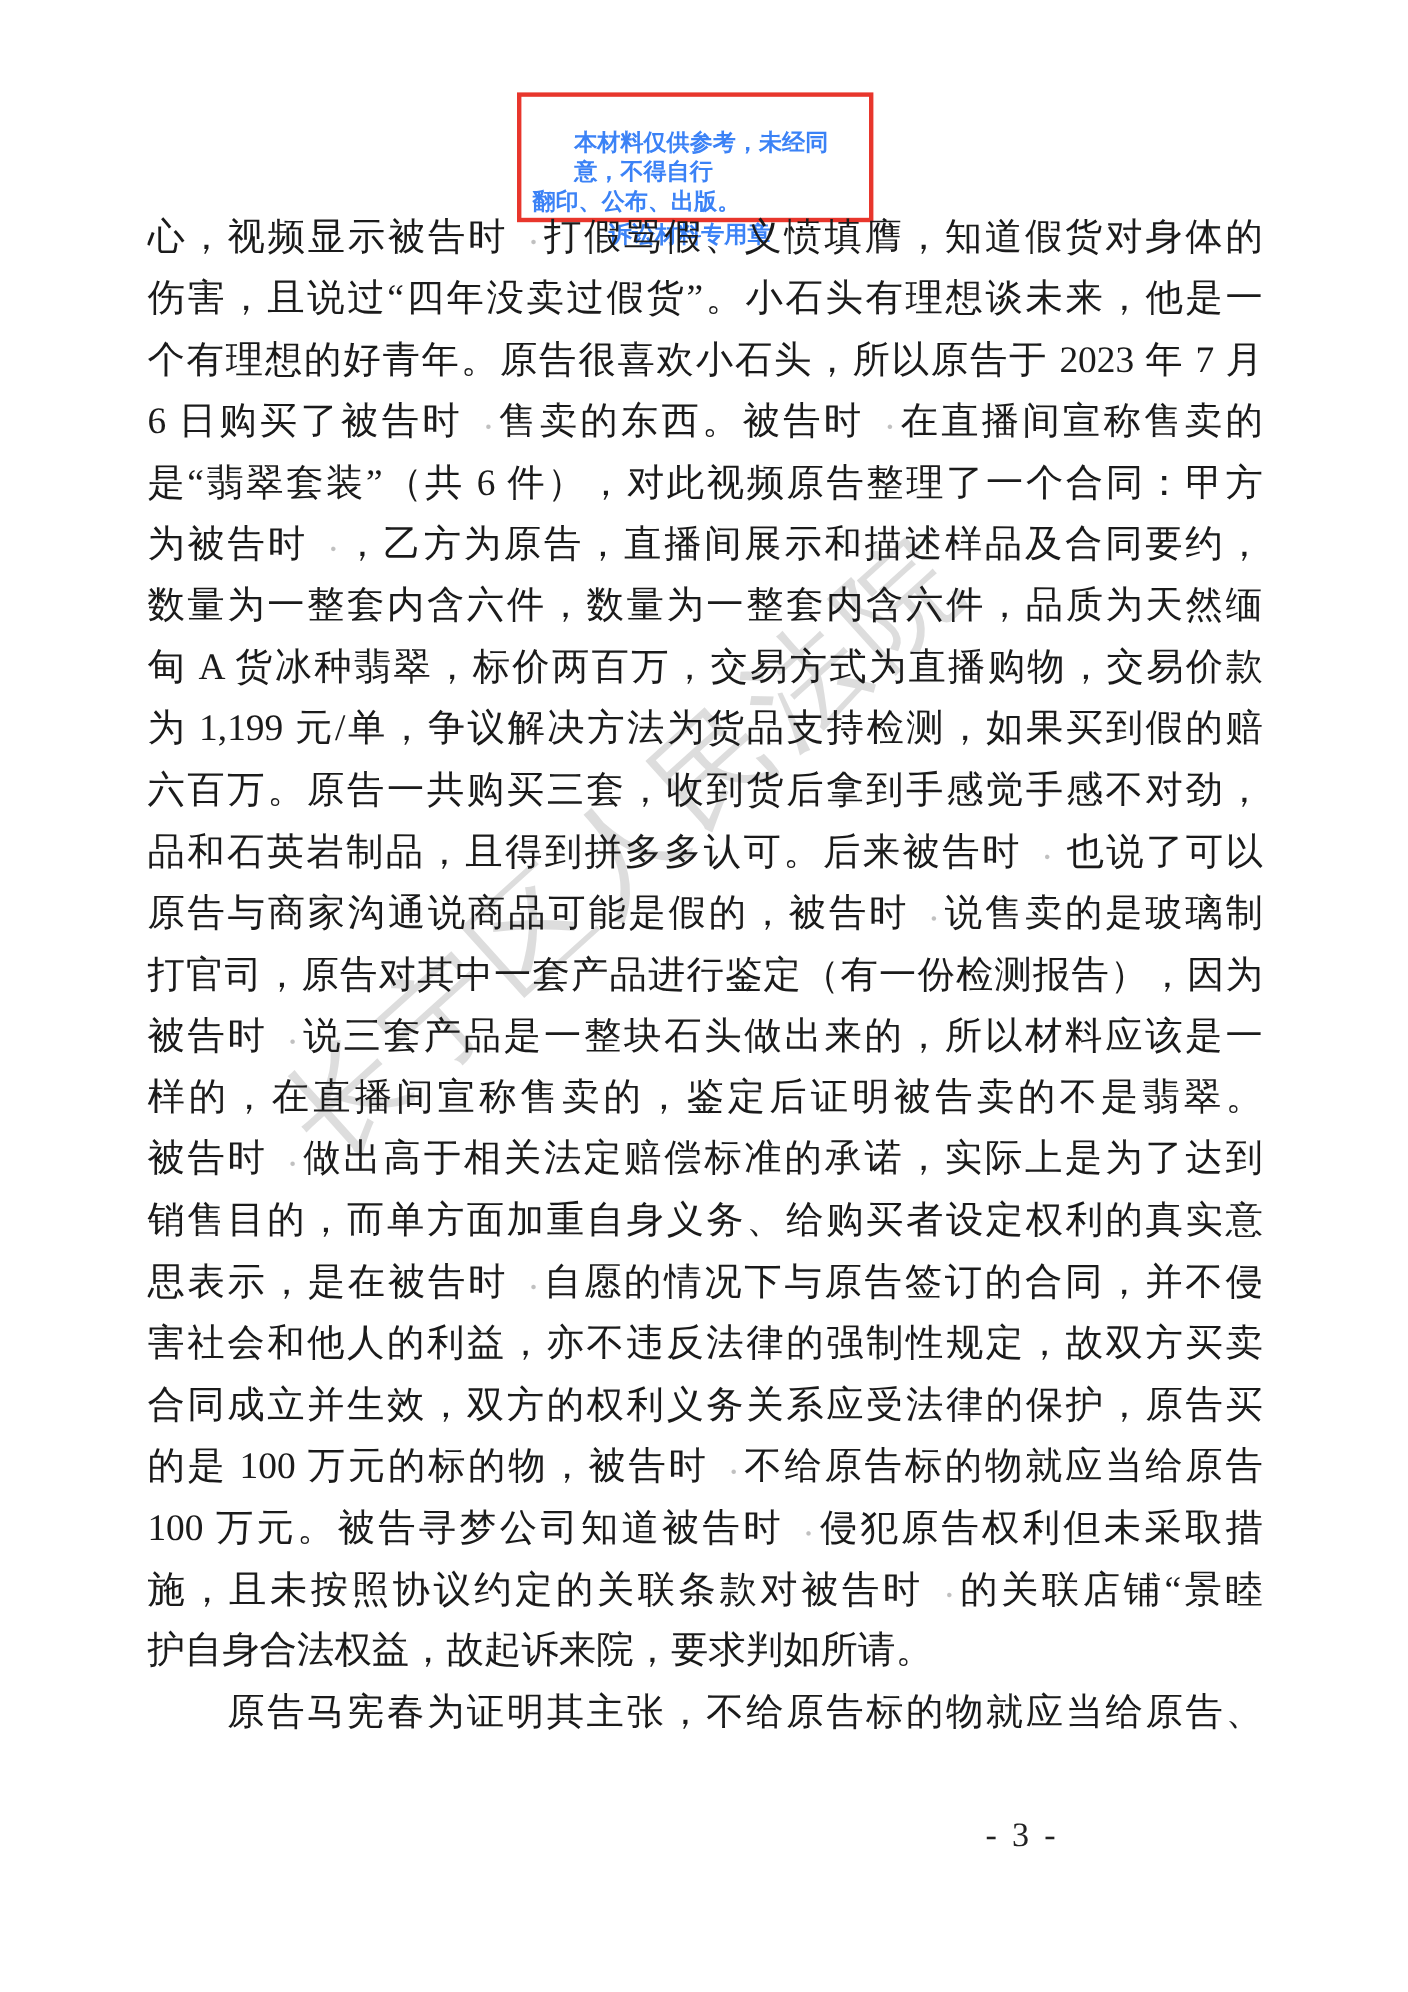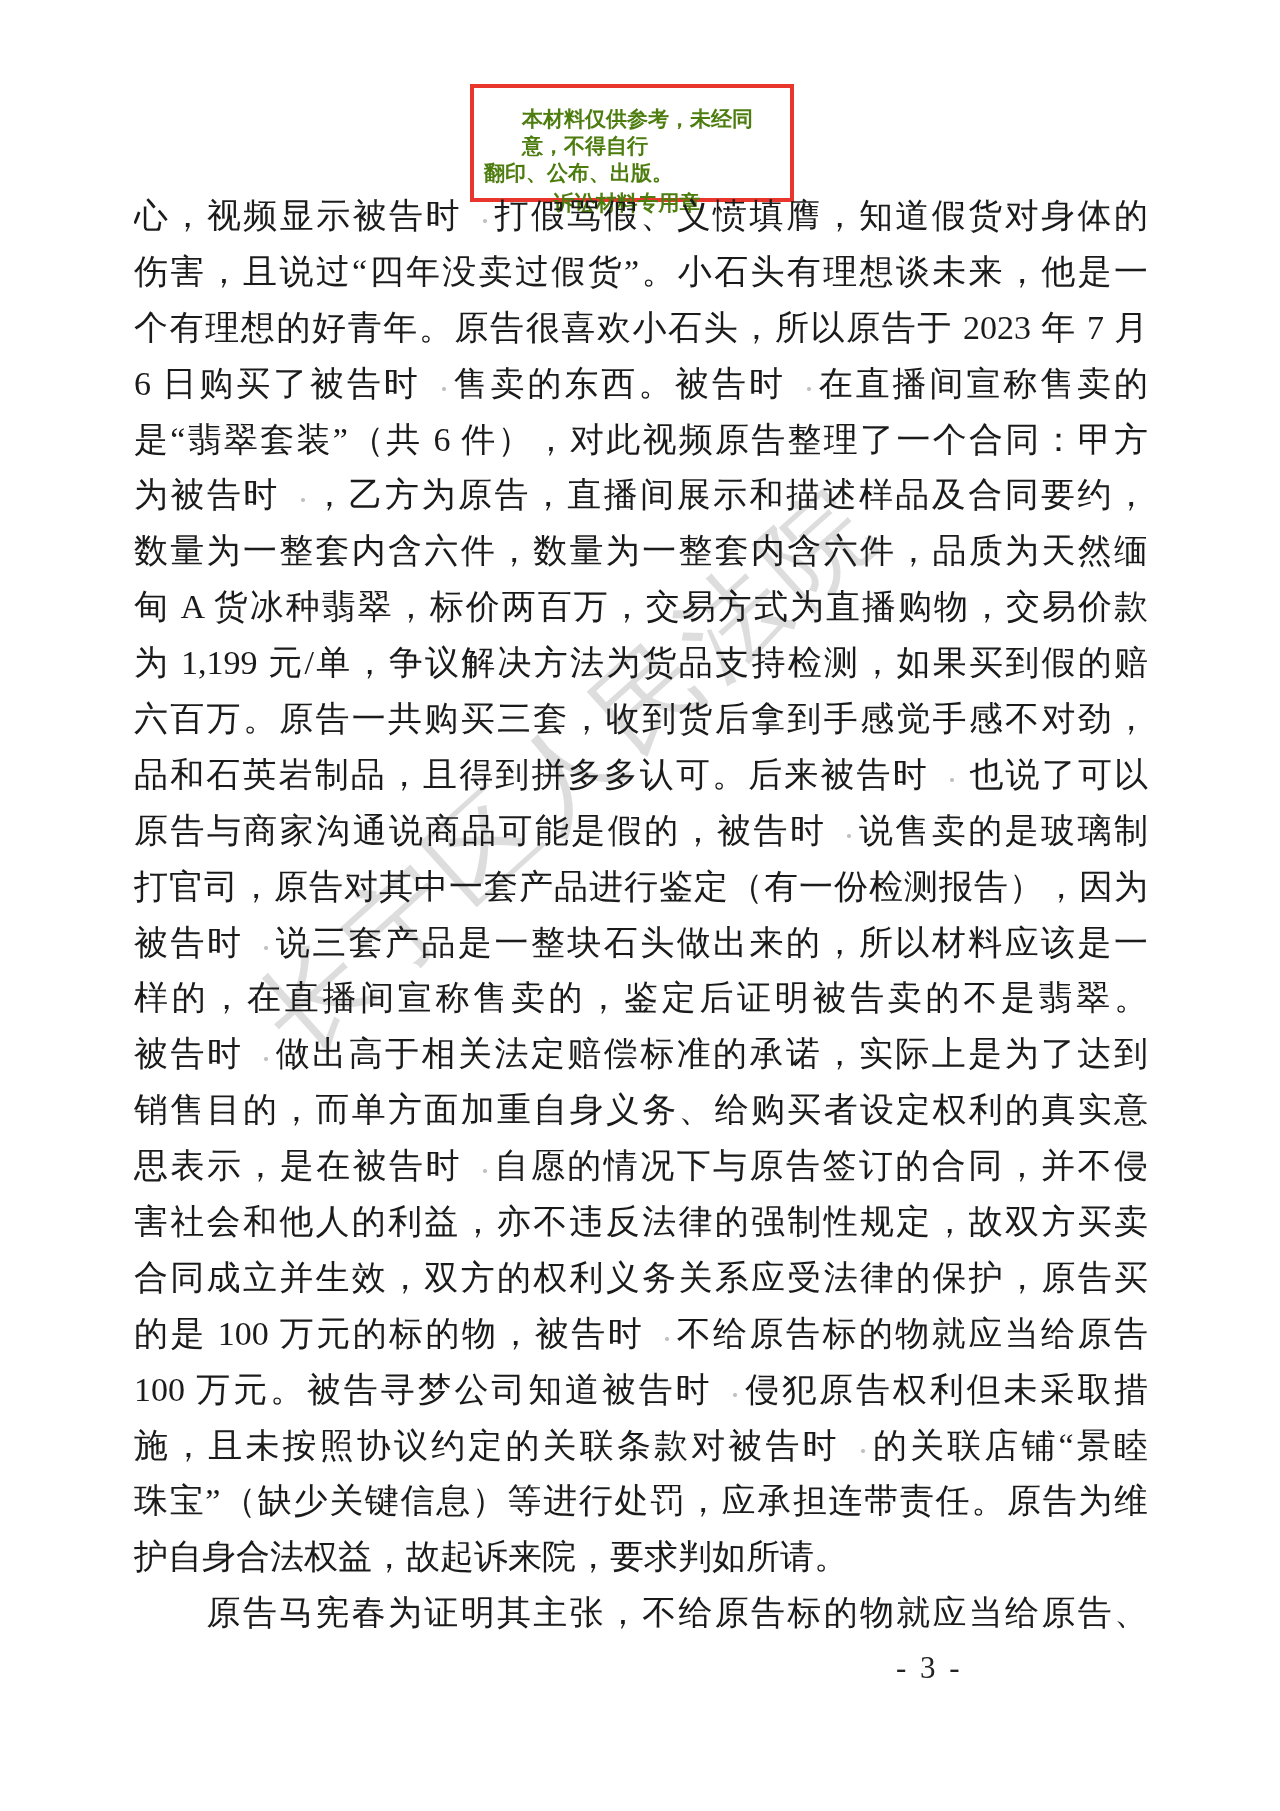--- a/index.html
+++ b/index.html
@@ -14,26 +14,26 @@
 
   
   .stamp-box {
     position: absolute;
     left: 470px;
     top: 84px;
     width: 324px;
     height: 118px;
     border: 4px solid #e8362c;
     box-sizing: border-box;
-    color: #4d7c0f;
+    color: #3b82f6;
     font-family: "Liberation Sans", "DejaVu Sans", sans-serif;
     font-weight: bold;
     font-size: 21px;
     line-height: 27px;
-    padding-top: 17px;
+    padding-top: 28px;
   }
   .stamp-line1 { padding-left: 48px; }
   .stamp-line2 { padding-left: 10px; }
   .stamp-line3 { text-align: center; padding-right: 10px; margin-top: 3px; }
 
   
   .watermark {
     position: absolute;
     left: 150px;
     top: 700px;
@@ -124,20 +124,19 @@
       <div class="line">被告时<span class="redact"></span>说三套产品是一整块石头做出来的，所以材料应该是一</div>
       <div class="line">样的，在直播间宣称售卖的，鉴定后证明被告卖的不是翡翠。</div>
       <div class="line">被告时<span class="redact"></span>做出高于相关法定赔偿标准的承诺，实际上是为了达到</div>
       <div class="line">销售目的，而单方面加重自身义务、给购买者设定权利的真实意</div>
       <div class="line">思表示，是在被告时<span class="redact"></span>自愿的情况下与原告签订的合同，并不侵</div>
       <div class="line">害社会和他人的利益，亦不违反法律的强制性规定，故双方买卖</div>
       <div class="line">合同成立并生效，双方的权利义务关系应受法律的保护，原告买</div>
       <div class="line">的是 100 万元的标的物，被告时<span class="redact"></span>不给原告标的物就应当给原告</div>
       <div class="line">100 万元。被告寻梦公司知道被告时<span class="redact"></span>侵犯原告权利但未采取措</div>
       <div class="line">施，且未按照协议约定的关联条款对被告时<span class="redact"></span>的关联店铺“景睦</div>
-      <div class="line">珠宝”（缺少关键信息）等进行处罚，应承担连带责任。原告为维</div>
       <div class="line para-end">护自身合法权益，故起诉来院，要求判如所请。</div>
       <div class="line">　　原告马宪春为证明其主张，不给原告标的物就应当给原告、</div>
     </div>
 
   <div class="page-number">- 3 -</div>
 
 </div>
 
 </body></html>

